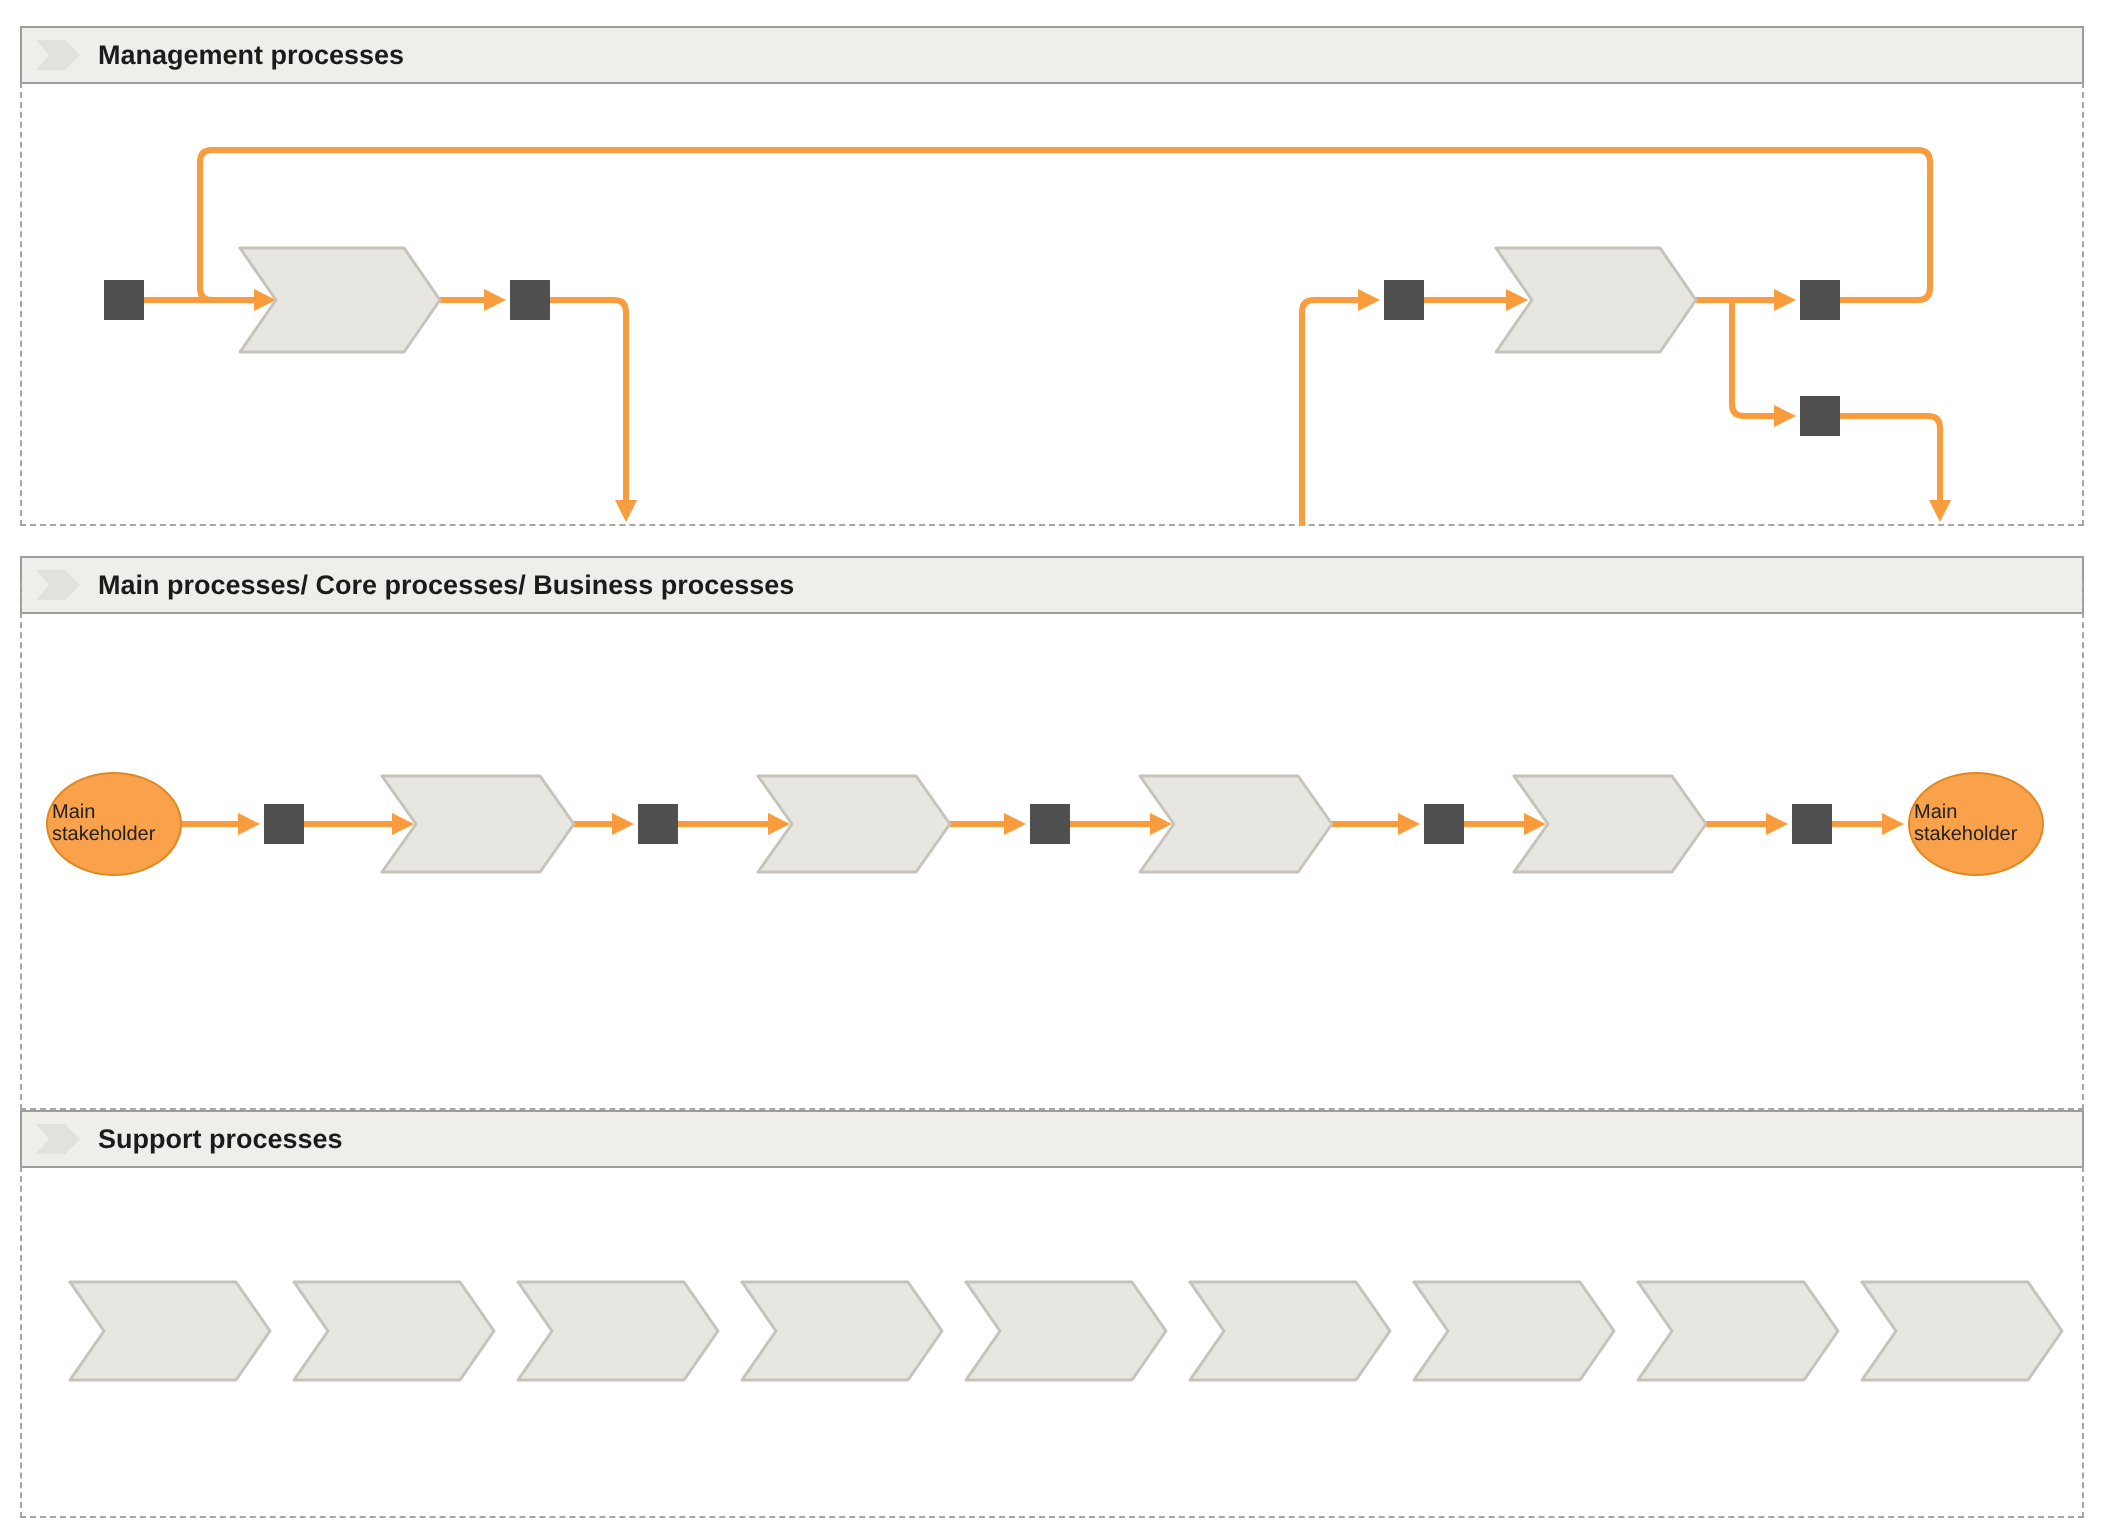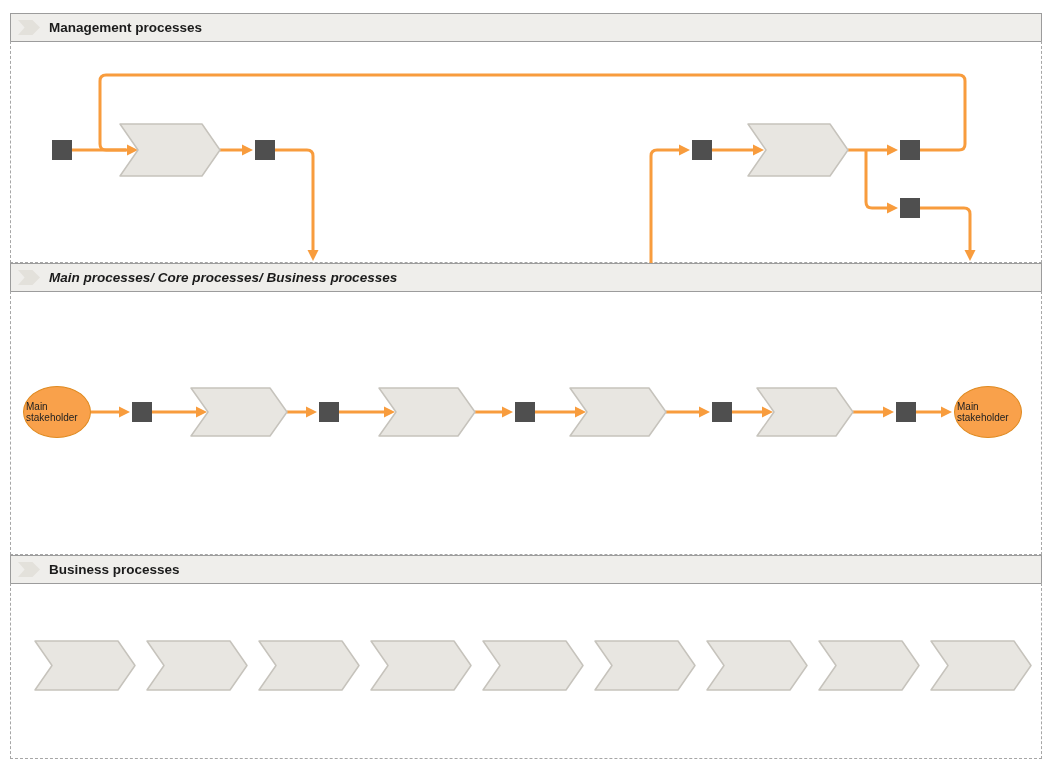--- a/index.html
+++ b/index.html
@@ -38,29 +38,29 @@
 <body>
 
 <div id="canvas">
 
   <div class="lane-header" style="top:13px;">
     <span class="lane-icon"></span>
     <span class="lane-title">Management processes</span>
   </div>
   <div class="lane-body" style="top:41px; height:221px;"></div>
 
-  <div class="lane-header" style="top:263px;font-style:italic;">
+  <div class="lane-header" style="top:278px;">
     <span class="lane-icon"></span>
     <span class="lane-title">Main processes/ Core processes/ Business processes</span>
   </div>
   <div class="lane-body" style="top:291px; height:263px;"></div>
 
   <div class="lane-header" style="top:555px;">
     <span class="lane-icon"></span>
-    <span class="lane-title">Business processes</span>
+    <span class="lane-title">Support processes</span>
   </div>
   <div class="lane-body" style="top:583px; height:175px;"></div>
 
   <svg id="shapes" width="1052" height="765" viewBox="0 0 1052 765">
       <g>
         <path d="M920 150 H959 Q965 150 965 144 V81 Q965 75 959 75 H106 Q100 75 100 81 V144 Q100 150 106 150 H126" fill="none" stroke="#F89C3D" stroke-width="3"></path>
       </g>
       <g>
         <path d="M72 150 H127" fill="none" stroke="#F89C3D" stroke-width="3"></path>
         <polygon points="138,150 127,144.5 127,155.5" fill="#F89C3D"></polygon>

